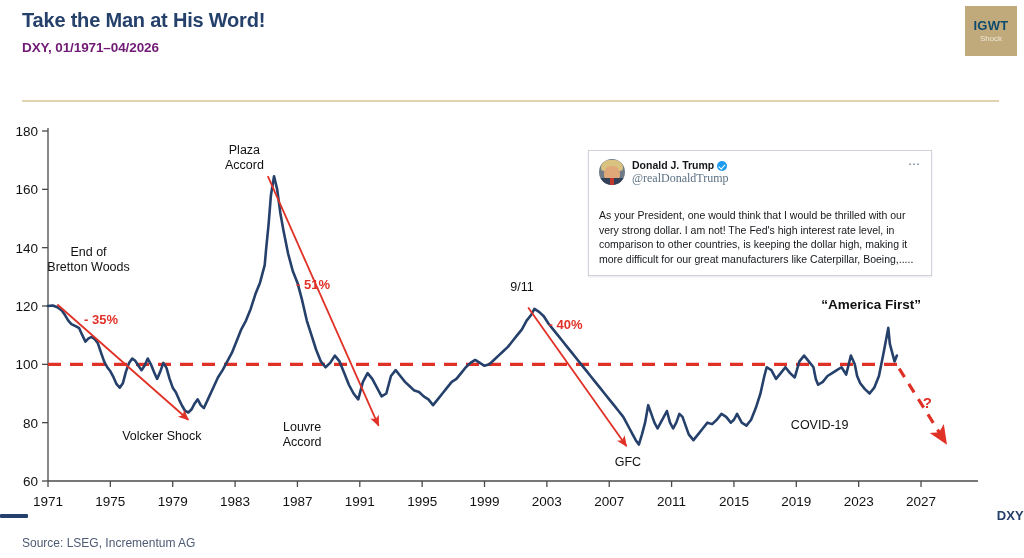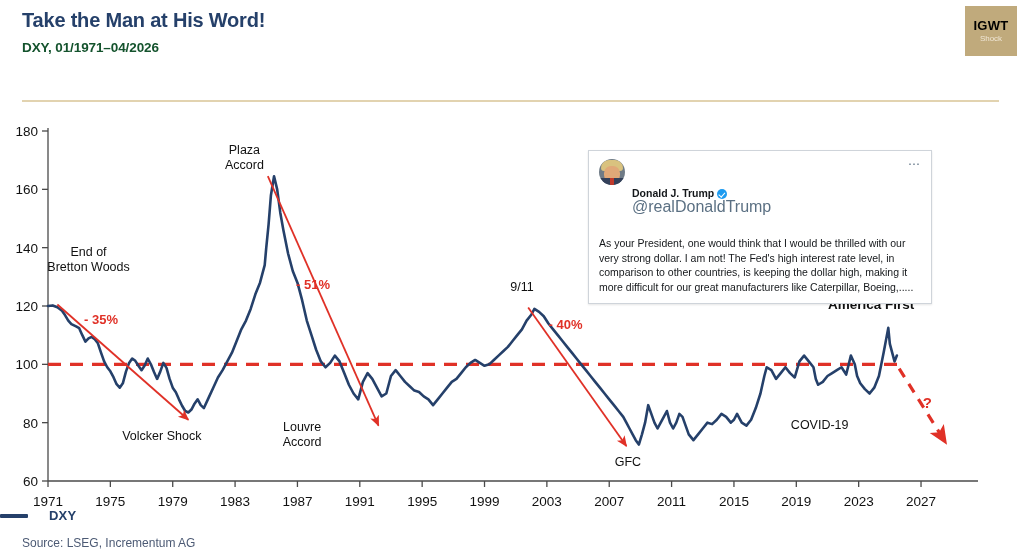--- a/index.html
+++ b/index.html
@@ -10,51 +10,51 @@
   }
   .page{position:relative;width:1024px;height:558px;}
 
   
   .header{position:absolute;left:22px;top:8px;width:900px;}
   .title-line{
     font-size:20px;font-weight:bold;color:#25406a;line-height:25px;
     letter-spacing:-0.2px;white-space:nowrap;
   }
   .subtitle{
-    font-size:13.5px;font-weight:bold;color:#14532d;margin-top:7px;
+    font-size:13.5px;font-weight:bold;color:#701a75;margin-top:7px;
     letter-spacing:-0.1px;
   }
   .rule{
     position:absolute;left:22px;top:100px;width:977px;height:2px;
     background:#e2d3b0;
   }
 
   
   .logo{
     position:absolute;left:965px;top:6px;width:52px;height:50px;
     background:#c0aa7c;display:flex;flex-direction:column;
     align-items:center;justify-content:center;
   }
-  .logo .l1{color:#000000;font-size:13px;font-weight:bold;letter-spacing:0.3px;line-height:14px;}
+  .logo .l1{color:#0c4a6e;font-size:13px;font-weight:bold;letter-spacing:0.3px;line-height:14px;}
   .logo .l2{color:#f0e7d6;font-size:8px;line-height:11px;}
 
   
   .chart-wrap{position:absolute;left:0;top:112px;width:1024px;height:400px;}
   svg.chart{display:block;}
 
   .tick-label{font-family:"Liberation Sans", sans-serif;font-size:13.5px;fill:#111111;}
   .anno{font-family:"Liberation Sans", sans-serif;font-size:12.5px;fill:#111111;}
   .anno-bold{font-family:"Liberation Sans", sans-serif;font-size:13.5px;font-weight:bold;fill:#111111;}
   .pct{font-family:"Liberation Sans", sans-serif;font-size:13px;font-weight:bold;fill:#e03127;}
   .qmark{font-family:"Liberation Sans", sans-serif;font-size:15px;font-weight:bold;fill:#e03127;}
 
   
   .legend{
     position:absolute;left:0;top:508px;width:1024px;
-    display:flex;align-items:center;justify-content:flex-start;gap:21px;
+    display:flex;align-items:center;justify-content:space-between;gap:1px;
   }
   .legend-swatch{width:28px;height:4px;background:#25406a;border-radius:1px;}
   .legend-label{font-size:13px;font-weight:bold;color:#25406a;letter-spacing:0.2px;}
 
   
   .source{
     position:absolute;left:22px;top:536px;font-size:12px;color:#4c5a74;
   }
 
   
@@ -66,33 +66,33 @@
   }
   .tweet-head{display:flex;align-items:flex-start;gap:7px;position:relative;}
   .avatar{
     width:26px;height:26px;border-radius:50%;flex:0 0 26px;
     background:#6f7b86;overflow:hidden;position:relative;
   }
   .avatar .hair{position:absolute;left:2px;top:1px;width:22px;height:11px;background:#d9c27f;border-radius:11px 11px 4px 4px;}
   .avatar .face{position:absolute;left:5px;top:7px;width:16px;height:17px;background:#e0a878;border-radius:8px 8px 9px 9px;}
   .avatar .suit{position:absolute;left:0px;top:19px;width:26px;height:8px;background:#33405a;}
   .avatar .tie{position:absolute;left:11px;top:19px;width:4px;height:8px;background:#c1392b;}
-  .tweet-names{display:flex;flex-direction:column;line-height:13px;margin-top:28px;}
+  .tweet-names{display:flex;flex-direction:column;line-height:13px;}
   .tweet-name{
     font-size:10.5px;font-weight:bold;color:#14171a;display:flex;align-items:center;gap:3px;
   }
   .verified{
     display:inline-block;width:10px;height:10px;border-radius:50%;
     background:#1d9bf0;position:relative;
   }
   .verified:after{
     content:"";position:absolute;left:2.6px;top:2.2px;width:2.5px;height:4.7px;
     border:solid #fff;border-width:0 1.4px 1.4px 0;transform:rotate(42deg);
   }
-  .tweet-handle{font-size:16px;color:#5b7083;}
+  .tweet-handle{font-size:12px;color:#5b7083;font-family:Liberation Serif, serif;}
   .tweet-dots{position:absolute;right:0;top:0;color:#5b7083;font-size:12px;letter-spacing:1px;line-height:10px;}
   .tweet-body{
     margin-top:23px;font-size:10.5px;line-height:14.6px;color:#14171a;
     font-family:"Liberation Sans", sans-serif;
   }
 </style>
 </head>
 <body>
 
 <div class="page">

